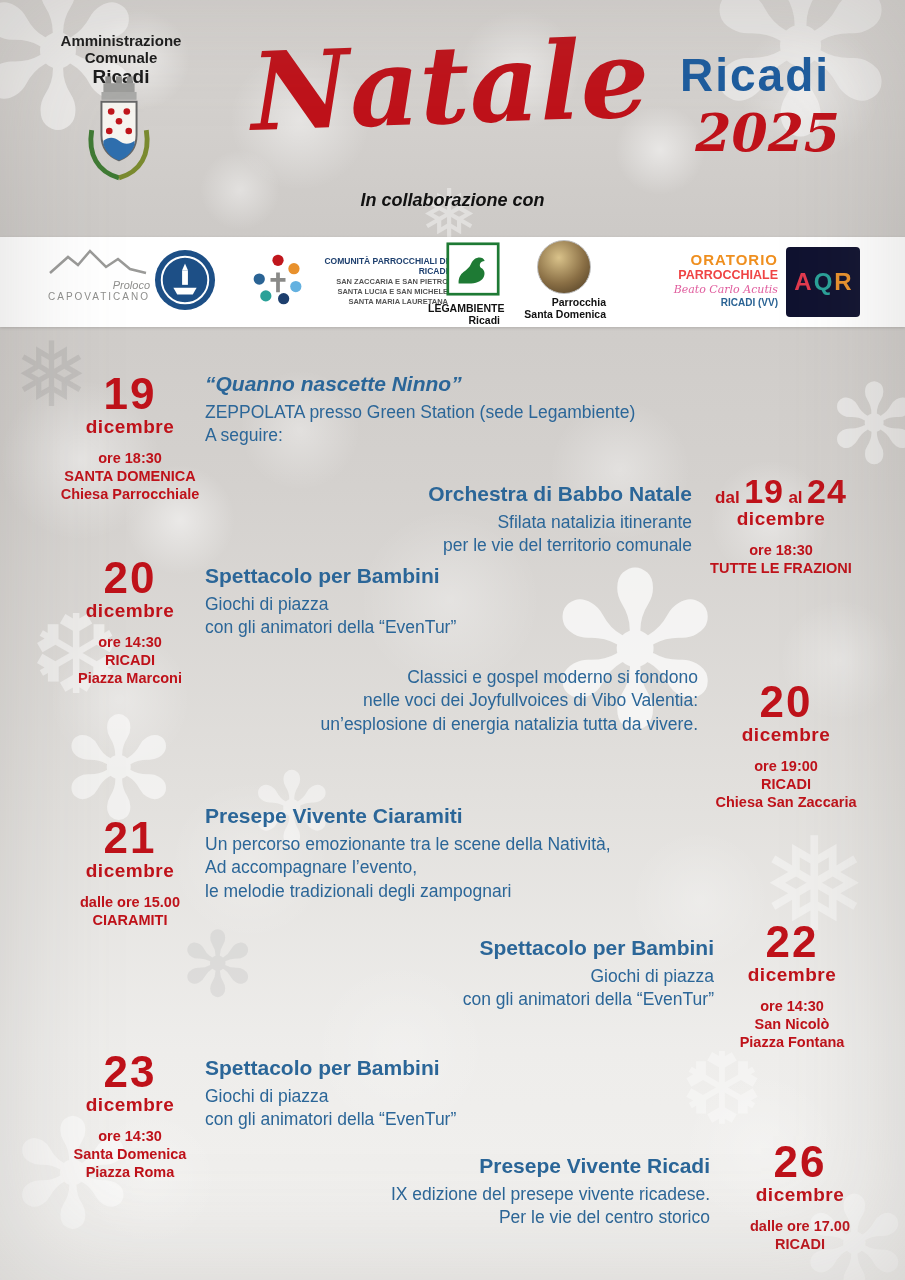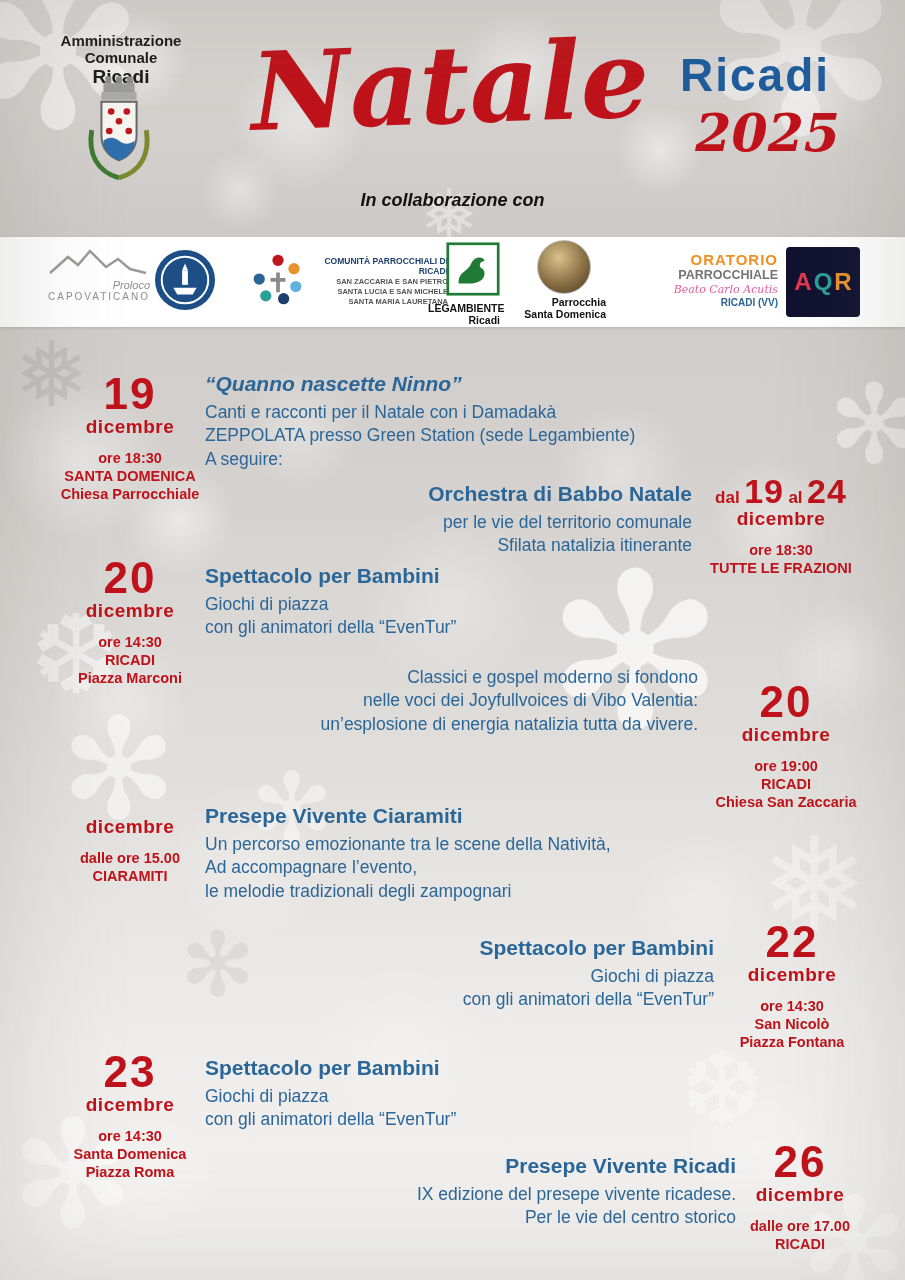--- a/index.html
+++ b/index.html
@@ -68,21 +68,21 @@
   .legambiente { left:428px; top:5px; width:72px; }
   .legambiente .lg1 { font-size:10.5px; font-weight:800; color:#111; margin-top:2px; }
   .legambiente .lg2 { font-size:10.5px; font-weight:700; color:#111; }
   .parrocchia { left:522px; top:3px; width:84px; }
   .photo-circle { width:54px; height:54px; border-radius:50%; margin:0 auto;
     background:radial-gradient(circle at 40% 32%, #d9c28a, #8a6f45 55%, #574428 90%); border:1px solid #bbb; }
   .parrocchia .pr1 { font-size:10.5px; font-weight:700; color:#111; margin-top:2px; }
   .parrocchia .pr2 { font-size:10.5px; font-weight:700; color:#111; }
   .oratorio { left:640px; top:14px; width:138px; }
   .oratorio .o1 { font-size:15px; font-weight:800; letter-spacing:1px; color:#ef8f1f; }
-  .oratorio .o2 { font-size:12.5px; font-weight:800; color:#737373; }
+  .oratorio .o2 { font-size:12.5px; font-weight:800; color:#ef4444; }
   .oratorio .o3 { font-family:"DejaVu Serif",serif; font-style:italic; font-size:11px; color:#e05c9d; margin-top:1px; }
   .oratorio .o4 { font-size:10px; font-weight:700; color:#2a6394; margin-top:1px; }
   .aqr { left:786px; top:10px; width:74px; height:70px; background:#101230; border-radius:4px;
     display:flex; align-items:center; justify-content:center; gap:2px; }
   .aqr span { font-size:24px; font-weight:800; }
   .aqr .a { color:#e23a4e; } .aqr .q { color:#2aa198; } .aqr .r { color:#e8912d; }
 
   
   .event { display:contents; }
   .date-block { position:absolute; z-index:2; text-align:center; color:var(--red,#bf121a); font-weight:700; }
@@ -106,21 +106,21 @@
   .ev3-date { left:55px;  top:556px;  width:150px; }
   .ev3-body { left:205px; top:564px;  width:520px; }
   .ev4-body { left:300px; top:666px;  width:398px; }
   .ev4-date { left:706px; top:680px;  width:160px; }
   .ev5-date { left:55px;  top:816px;  width:150px; }
   .ev5-body { left:205px; top:804px;  width:540px; }
   .ev6-body { left:350px; top:936px;  width:364px; }
   .ev6-date { left:714px; top:920px;  width:156px; }
   .ev7-date { left:55px;  top:1050px; width:150px; }
   .ev7-body { left:205px; top:1056px; width:520px; }
-  .ev8-body { left:362px; top:1154px; width:374px; }
+  .ev8-body { left:336px; top:1154px; width:374px; }
   .ev8-date { left:726px; top:1140px; width:148px; }
 </style>
 </head>
 <body>
 
 <div class="poster">
 
   
   <span class="flake g1" style="left:-30px;top:-50px;font-size:210px;color:rgba(255,255,255,.55)"></span>
   <span class="flake g1" style="left:700px;top:-70px;font-size:240px;color:rgba(255,255,255,.45)"></span>
@@ -248,32 +248,31 @@
   <section class="event">
     <div class="date-block ev1-date">
       <div class="date-day">19</div>
       <div class="date-month">dicembre</div>
       <div class="date-time">ore 18:30</div>
       <div class="date-loc">SANTA DOMENICA</div>
       <div class="date-loc">Chiesa Parrocchiale</div>
     </div>
     <div class="event-content ev1-body">
       <div class="event-title italic">“Quanno nascette Ninno”</div>
-      <div class="event-line">Canti e racconti per il Natale con i Damadakà</div>
       <div class="event-line">ZEPPOLATA presso Green Station (sede Legambiente)</div>
       <div class="event-line">A seguire:</div>
     </div>
   </section>
 
   
   <section class="event">
     <div class="event-content right-align ev2-body">
       <div class="event-title">Orchestra di Babbo Natale</div>
+      <div class="event-line">Sfilata natalizia itinerante</div>
       <div class="event-line">per le vie del territorio comunale</div>
-      <div class="event-line">Sfilata natalizia itinerante</div>
     </div>
     <div class="date-block ev2-date">
       <div class="date-day-line">
         <span class="small">dal</span>
         <span class="num">19</span>
         <span class="small">al</span>
         <span class="num">24</span>
       </div>
       <div class="date-month">dicembre</div>
       <div class="date-time">ore 18:30</div>
@@ -309,20 +308,21 @@
       <div class="date-month">dicembre</div>
       <div class="date-time">ore 19:00</div>
       <div class="date-loc">RICADI</div>
       <div class="date-loc">Chiesa San Zaccaria</div>
     </div>
   </section>
 
   
   <section class="event">
     <div class="date-block ev5-date">
+      <div class="date-day">21</div>
       <div class="date-month">dicembre</div>
       <div class="date-time">dalle ore 15.00</div>
       <div class="date-loc">CIARAMITI</div>
     </div>
     <div class="event-content ev5-body">
       <div class="event-title">Presepe Vivente Ciaramiti</div>
       <div class="event-line">Un percorso emozionante tra le scene della Natività,</div>
       <div class="event-line">Ad accompagnare l’evento,</div>
       <div class="event-line">le melodie tradizionali degli zampognari</div>
     </div>

